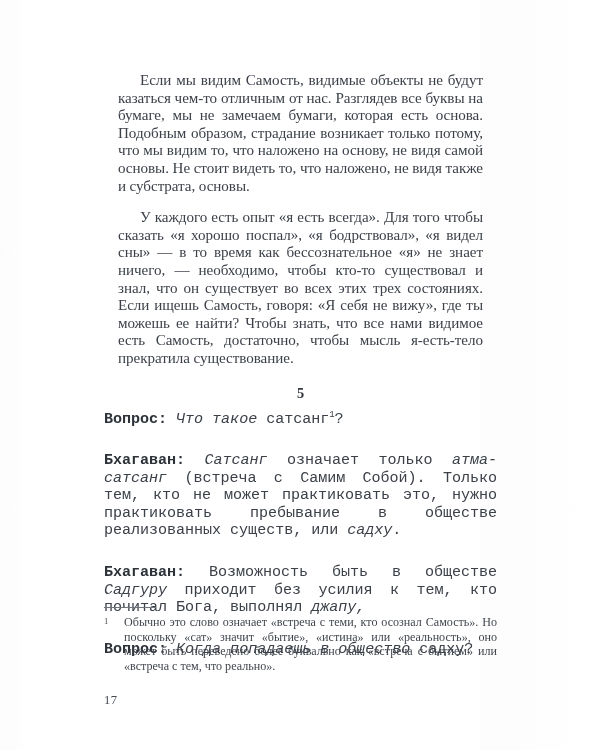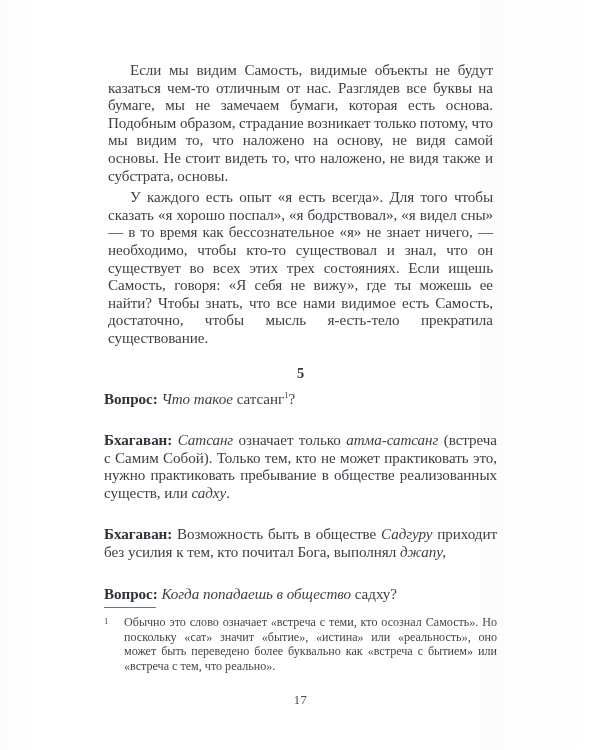--- a/index.html
+++ b/index.html
@@ -33,21 +33,21 @@
   }
 
   .text-block {
     position: absolute;
     left: 104px;
     top: 58px;
     width: 393px;
   }
 
   p.body-par {
-    margin: 4px;
+    margin: 14px;
     text-align: justify;
     text-indent: 22px;
     font-size: 15.1px;
     line-height: 17.6px;
     letter-spacing: -0.05px;
     word-spacing: -0.15px;
     color: #3c4149;
     -webkit-hyphens: manual;
     hyphens: manual;
   }
@@ -62,20 +62,21 @@
   }
 
   p.qa {
     margin: 0 0 0 0;
     text-align: justify;
     text-indent: 0;
     font-size: 15.1px;
     line-height: 17.6px;
     letter-spacing: -0.05px;
     color: #3c4149;
+    font-family: Liberation Mono, monospace;
   }
   p.qa + p.qa { margin-top: 24px; }
 
   .speaker {
     font-weight: bold;
     color: #2e333a;
   }
   .it { font-style: italic; }
 
   sup.fn-ref {
@@ -111,21 +112,21 @@
     top: -1px;
     font-size: 8.5px;
     color: #41464e;
   }
 
   .folio {
     position: absolute;
     left: 104px;
     top: 693px;
     width: 393px;
-    text-align: center;
+    text-align: left;
     font-size: 12.6px;
     letter-spacing: 0.4px;
     color: #454a52;
     font-variant: small-caps;
   }
 </style>
 </head>
 <body>
 
 <div class="page">

